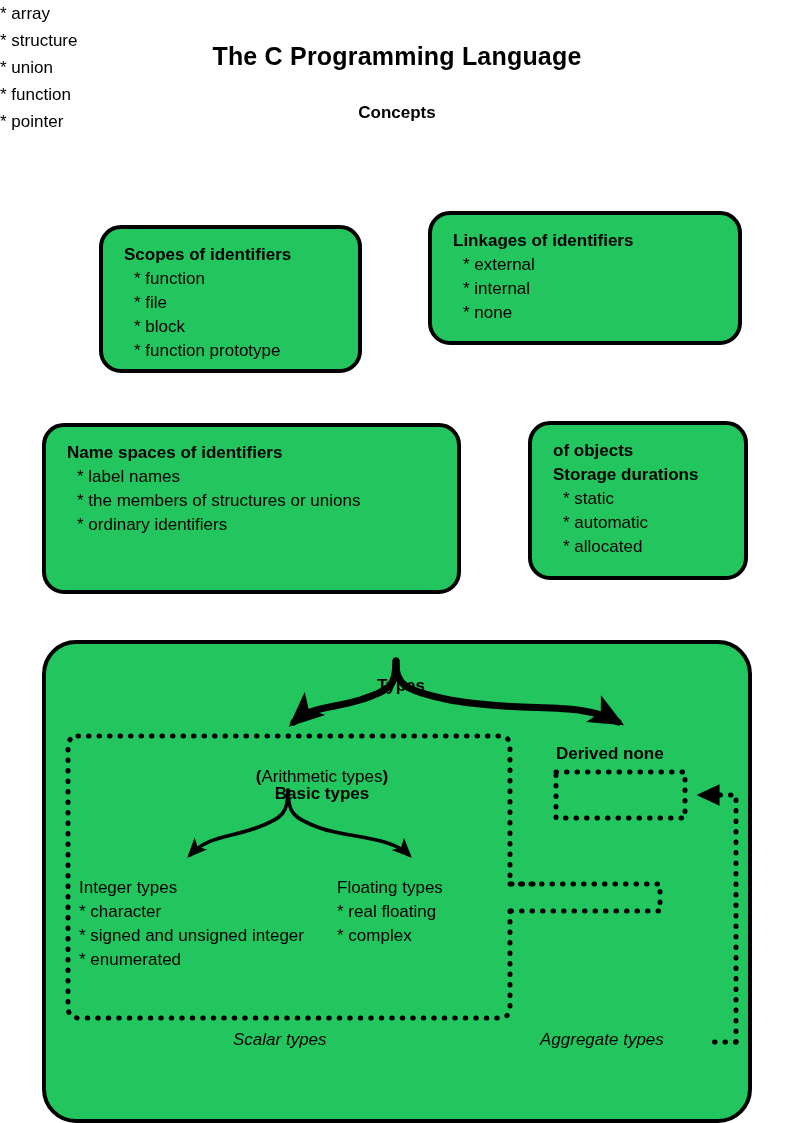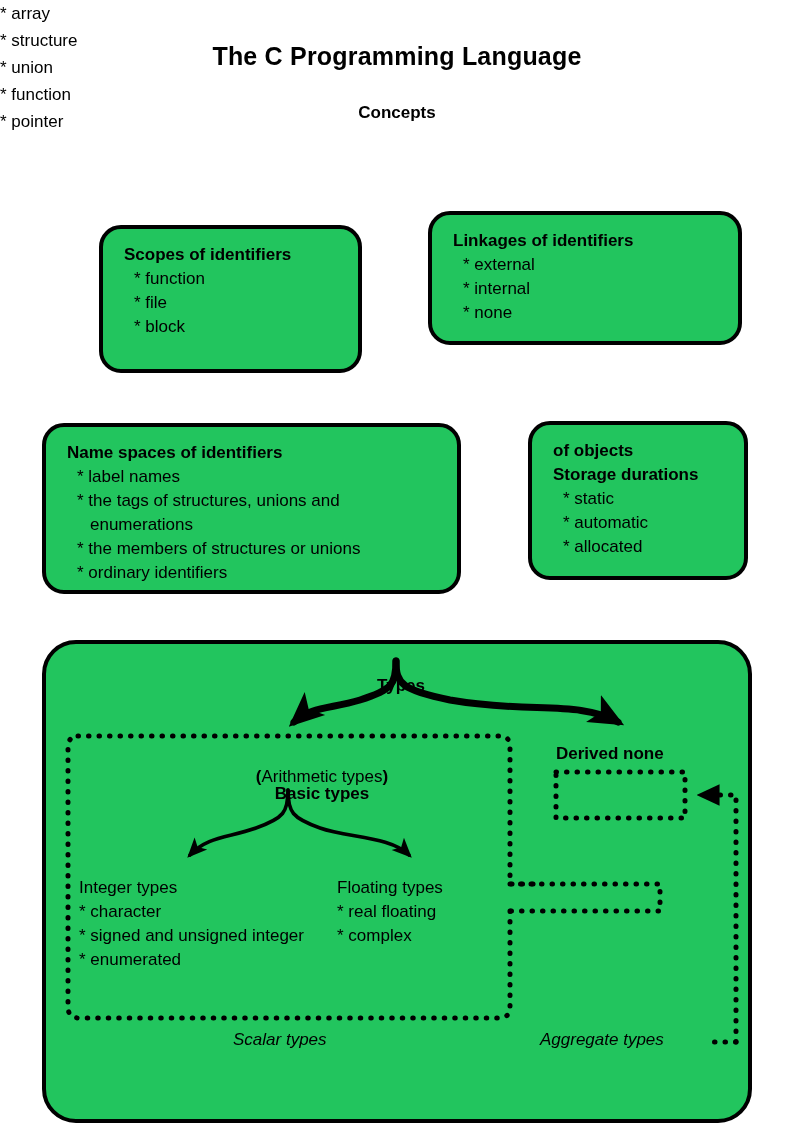--- a/index.html
+++ b/index.html
@@ -150,41 +150,41 @@
   <div class="title-main">The C Programming Language</div>
   <div class="title-sub">Concepts</div>
 
   <div class="rbox" id="box-scopes">
     <div class="box-inner">
       <div class="box-title">Scopes of identifiers</div>
       <ul class="box-list">
         <li>* function</li>
         <li>* file</li>
         <li>* block</li>
+        <li>* function prototype</li>
       </ul>
     </div>
   </div>
 
   <div class="rbox" id="box-linkages">
     <div class="box-inner">
       <div class="box-title">Linkages of identifiers</div>
       <ul class="box-list">
         <li>* external</li>
         <li>* internal</li>
         <li>* none</li>
       </ul>
     </div>
   </div>
 
   <div class="rbox" id="box-namespaces">
     <div class="box-inner">
       <div class="box-title">Name spaces of identifiers</div>
       <ul class="box-list">
         <li>* label names</li>
-        <li style="max-width:350px">* the tags of structures, unions and enumerations</li>
         <li>* the members of structures or unions</li>
         <li>* ordinary identifiers</li>
       </ul>
     </div>
   </div>
 
   <div class="rbox" id="box-storage">
     <div class="box-inner">
       <div class="box-title">of objects</div>
       <div class="box-title">Storage durations</div>

